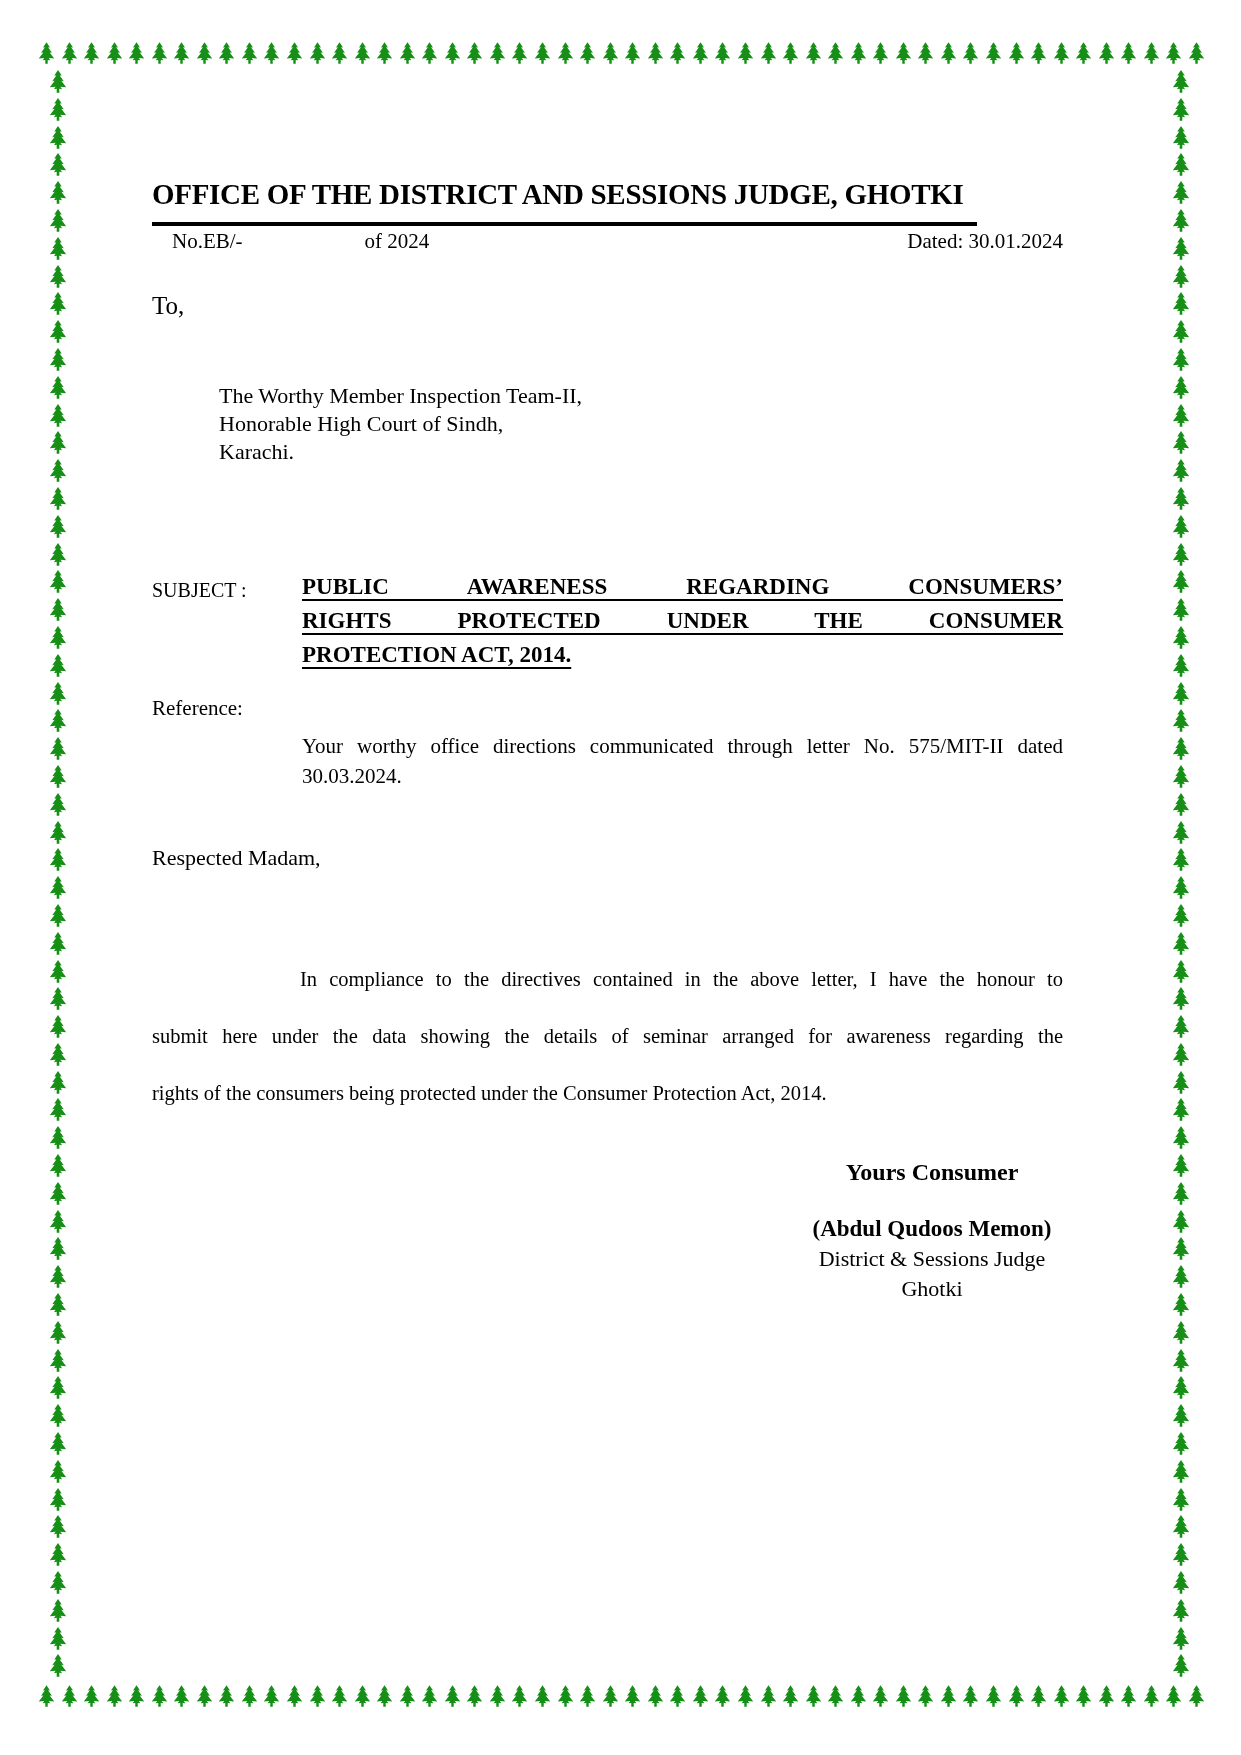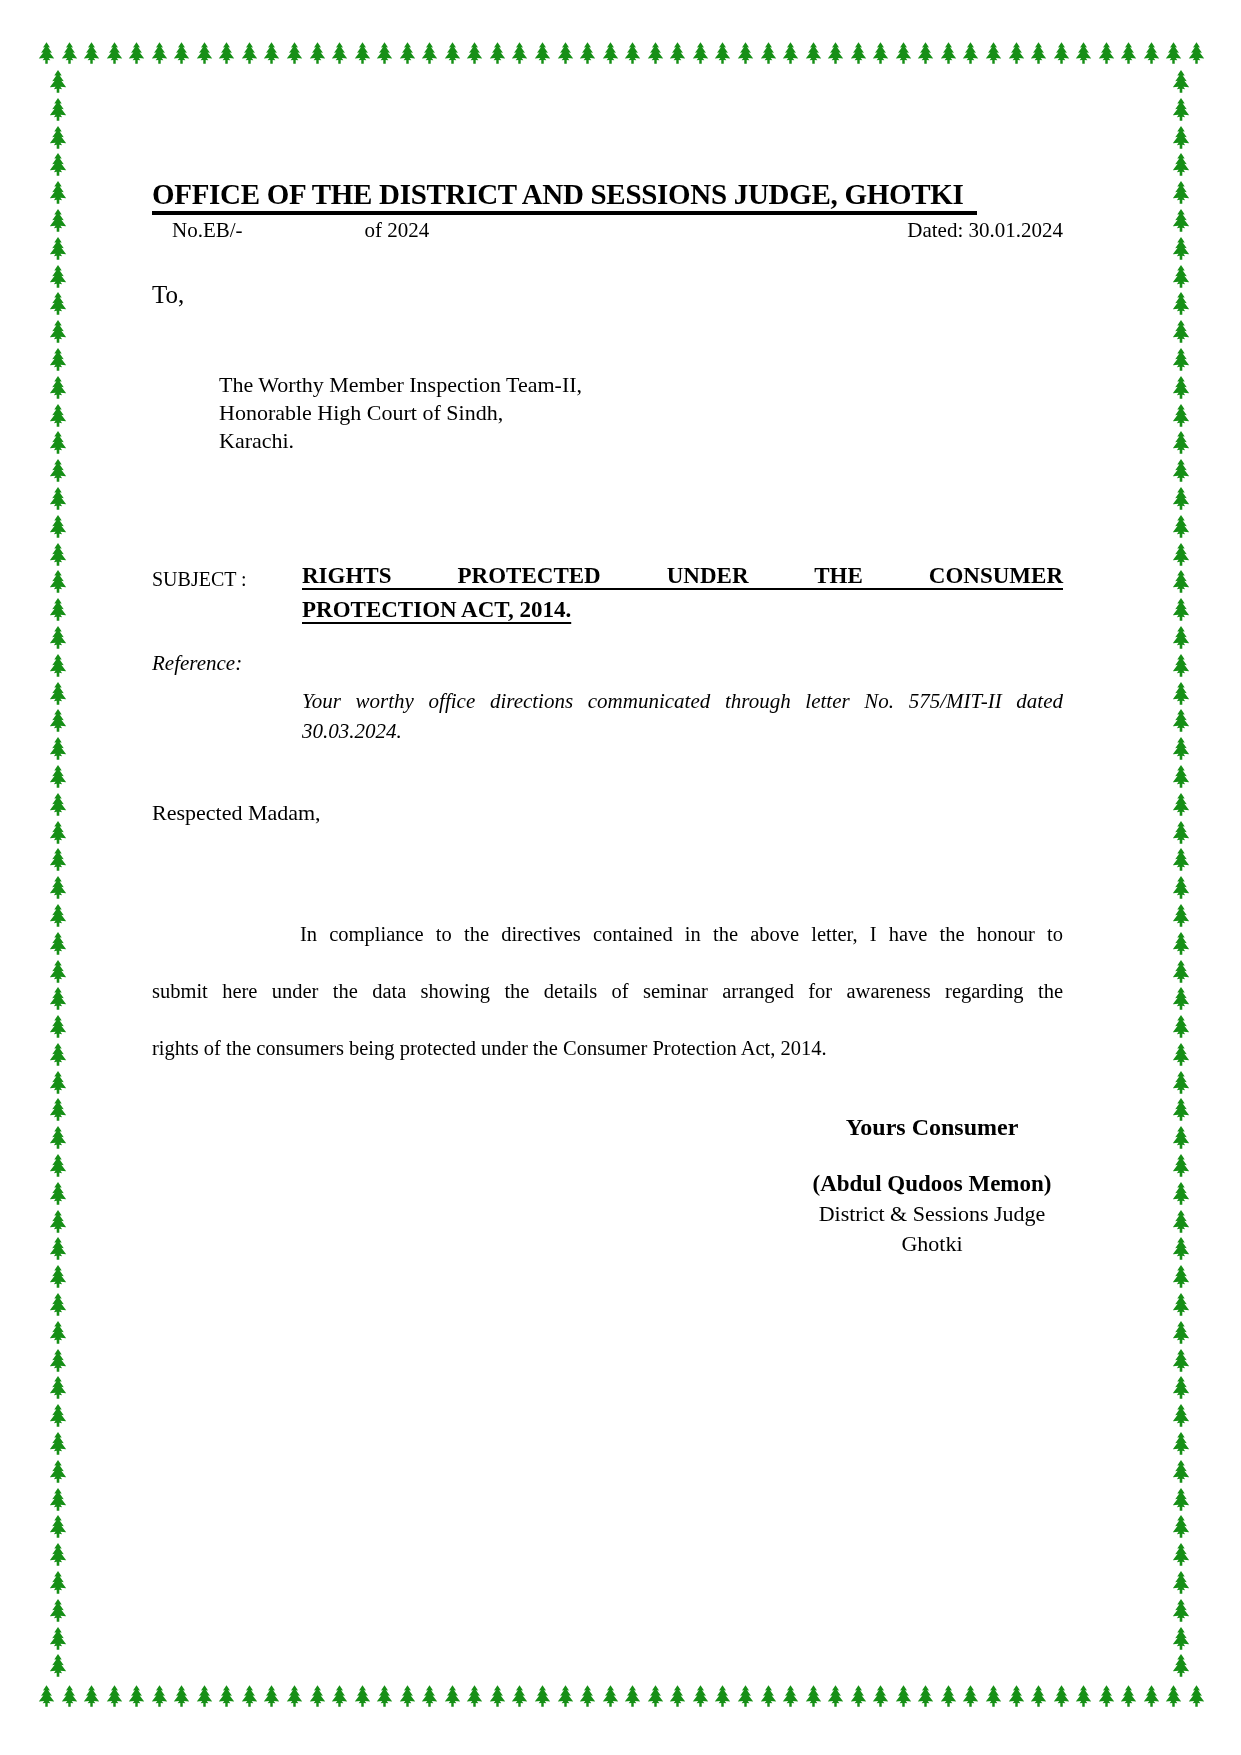--- a/index.html
+++ b/index.html
@@ -38,40 +38,40 @@
   }
 
   .title {
     margin-top: 178px;
     display: inline-block;
     white-space: nowrap;
     font-size: 29px;
     font-weight: bold;
     letter-spacing: -0.3px;
     border-bottom: 4px solid #000;
-    padding-bottom: 0;
+    padding-bottom: 11px;
     padding-right: 14px;
   }
 
   .refline { display: flex; margin-top: 3px; font-size: 21px; }
   .refline .ref-no { margin-left: 20px; }
   .refline .ref-year { margin-left: 122px; text-align: right; }
   .refline .dated { margin-left: auto; }
 
   .to-line { margin-top: 38px; font-size: 25px; }
 
   .recipient { margin-top: 62px; margin-left: 67px; font-size: 22px; line-height: 28px; }
 
   .subject-row { display: flex; margin-top: 104px; }
   .subject-label { width: 150px; flex: none; font-size: 20px; padding-top: 9px; }
   .subject-text { flex: 1; font-size: 23px; font-weight: bold; line-height: 34px; }
   .subject-text .line { text-decoration: underline; text-decoration-thickness: 2px; text-underline-offset: 5px; }
   .just { text-align: justify; text-align-last: justify; }
 
-  .reference-row { display: flex; margin-top: 24px; font-style: italic; font-size: 21px; }
+  .reference-row { display: flex; margin-top: 24px; font-size: 21px; }
   .reference-label { width: 150px; flex: none; }
   .reference-text { flex: 1; line-height: 30px; margin-top: 35px; }
 
   .greeting { margin-top: 54px; font-size: 22px; }
 
   .body-text { margin-top: 94px; font-size: 20.5px; }
   .body-text .line { line-height: 28px; margin-bottom: 29px; }
   .body-text .line:last-child { margin-bottom: 0; }
   .body-text .indent { text-indent: 148px; }
 
@@ -1432,20 +1432,21 @@
 
     <div class="recipient">
       <div>The Worthy Member Inspection Team-II,</div>
       <div>Honorable High Court of Sindh,</div>
       <div>Karachi.</div>
     </div>
 
     <div class="subject-row">
       <div class="subject-label">SUBJECT :</div>
       <div class="subject-text">
+        <div class="line just">PUBLIC AWARENESS REGARDING CONSUMERS’</div>
         <div class="line just">RIGHTS PROTECTED UNDER THE CONSUMER</div>
         <div class="line">PROTECTION ACT, 2014.</div>
       </div>
     </div>
 
     <div class="reference-row">
       <div class="reference-label">Reference:</div>
       <div class="reference-text">
         <div class="just">Your worthy office directions communicated through letter No. 575/MIT-II dated</div>
         <div>30.03.2024.</div>

